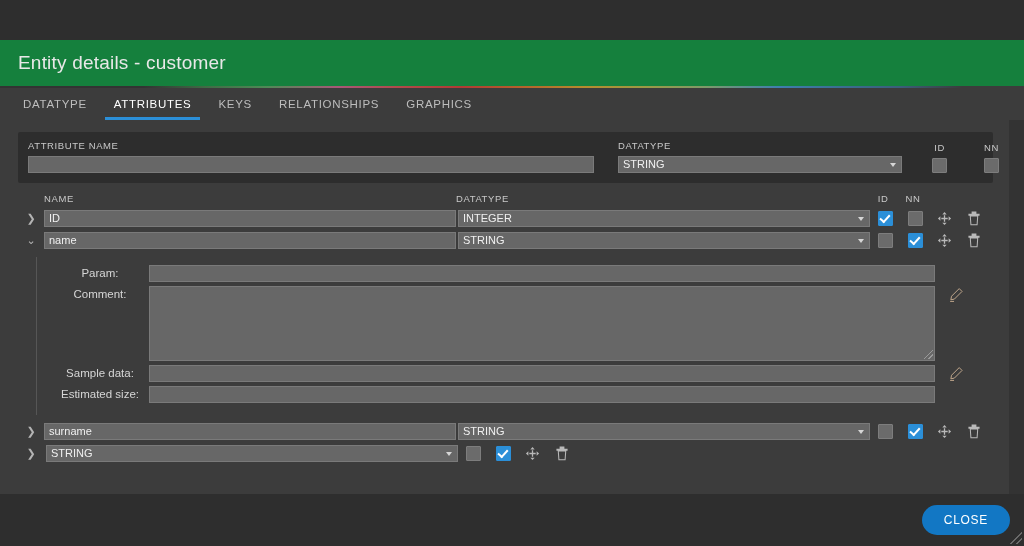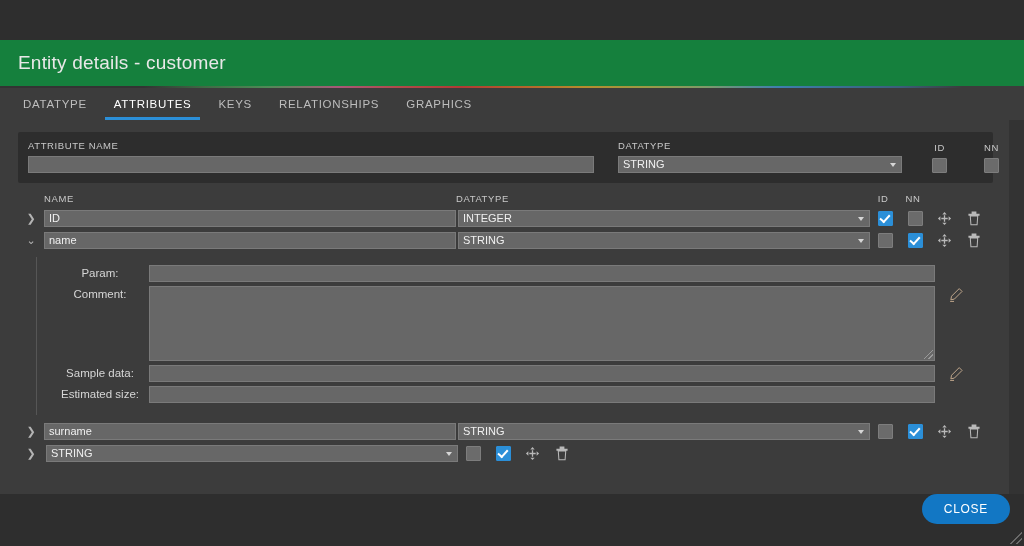--- a/index.html
+++ b/index.html
@@ -327,20 +327,21 @@
     align-items: flex-start;
     padding-top: 1px;
   }
   .pencil-spacer { flex: 0 0 42px; }
   
   .footer {
     flex: 0 0 auto;
     height: 52px;
     background: #2e2e2e;
     display: flex;
+    align-items: center;
     justify-content: flex-end;
     padding-right: 14px;
     position: relative;
   }
   .close-btn {
     background: #1277c4;
     color: #ffffff;
     font-size: 12px;
     letter-spacing: .7px;
     border: none;

